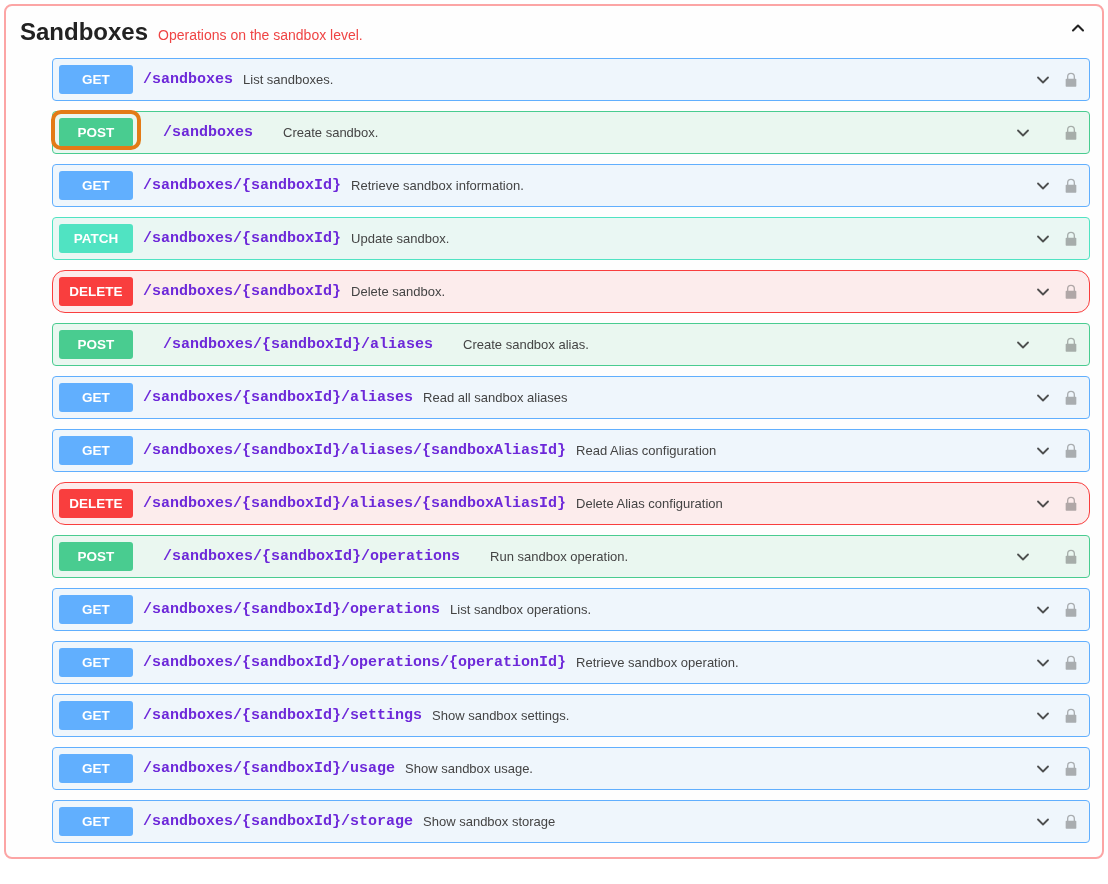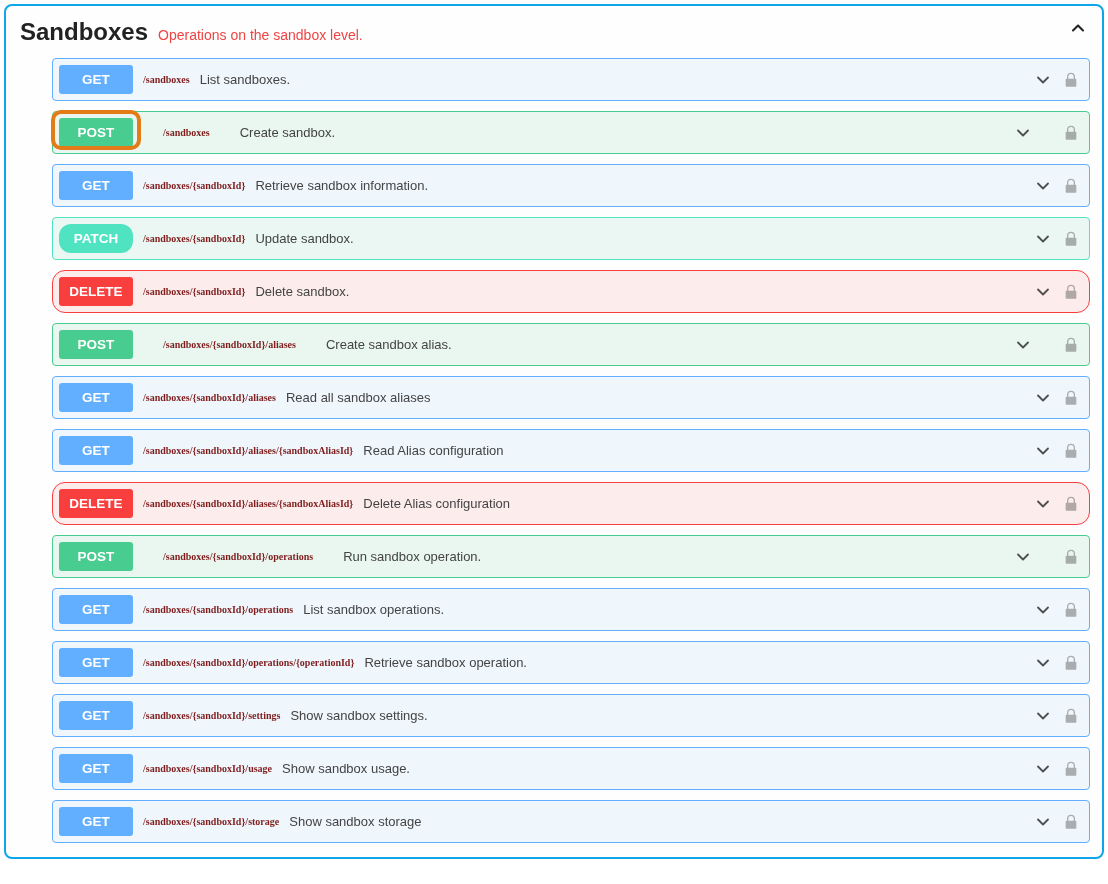--- a/index.html
+++ b/index.html
@@ -3,21 +3,21 @@
 <meta charset="utf-8">
 <style>
   * { box-sizing: border-box; }
   body {
     margin: 0;
     font-family: -apple-system, BlinkMacSystemFont, "Segoe UI", sans-serif;
     background: #ffffff;
     padding: 4px;
   }
   .panel {
-    border: 2px solid #0ea5e9;
+    border: 2px solid #fca5a5;
     border-radius: 8px;
     padding: 12px 12px 14px 14px;
     background: #fefefe;
   }
   .section-header {
     display: flex;
     align-items: baseline;
     margin-bottom: 12px;
     position: relative;
   }
@@ -59,36 +59,36 @@
     font-size: 13.5px;
     font-weight: 700;
     color: #fff;
     padding: 7px 0;
     border-radius: 3px;
     margin-right: 10px;
     font-family: -apple-system, sans-serif;
   }
   .m-get    { background: #61affe; }
   .m-post   { background: #49cc90; }
-  .m-patch  { background: #50e3c2; border-radius: 12px; }
+  .m-patch  { background: #50e3c2; }
   .m-delete { background: #f93e3e; }
   .highlight-ring {
     position: absolute;
     top: -2px; left: -2px;
     width: 90px;
     height: 40px;
     border: 4px solid #e37b16;
     border-radius: 10px;
     pointer-events: none;
   }
   .path {
-    font-family: Liberation Serif, serif;
-    font-size: 10px;
+    font-family: Liberation Mono, monospace;
+    font-size: 15px;
     font-weight: 700;
-    color: #7f1d1d;
+    color: #6d28d9;
     margin-right: 10px;
   }
   .desc {
     font-size: 13px;
     color: #444;
   }
   .spacer { flex: 1; }
   .chevron { margin-right: 10px; opacity: .85; }
   .lock { opacity: .45; }
   svg { display: block; }

